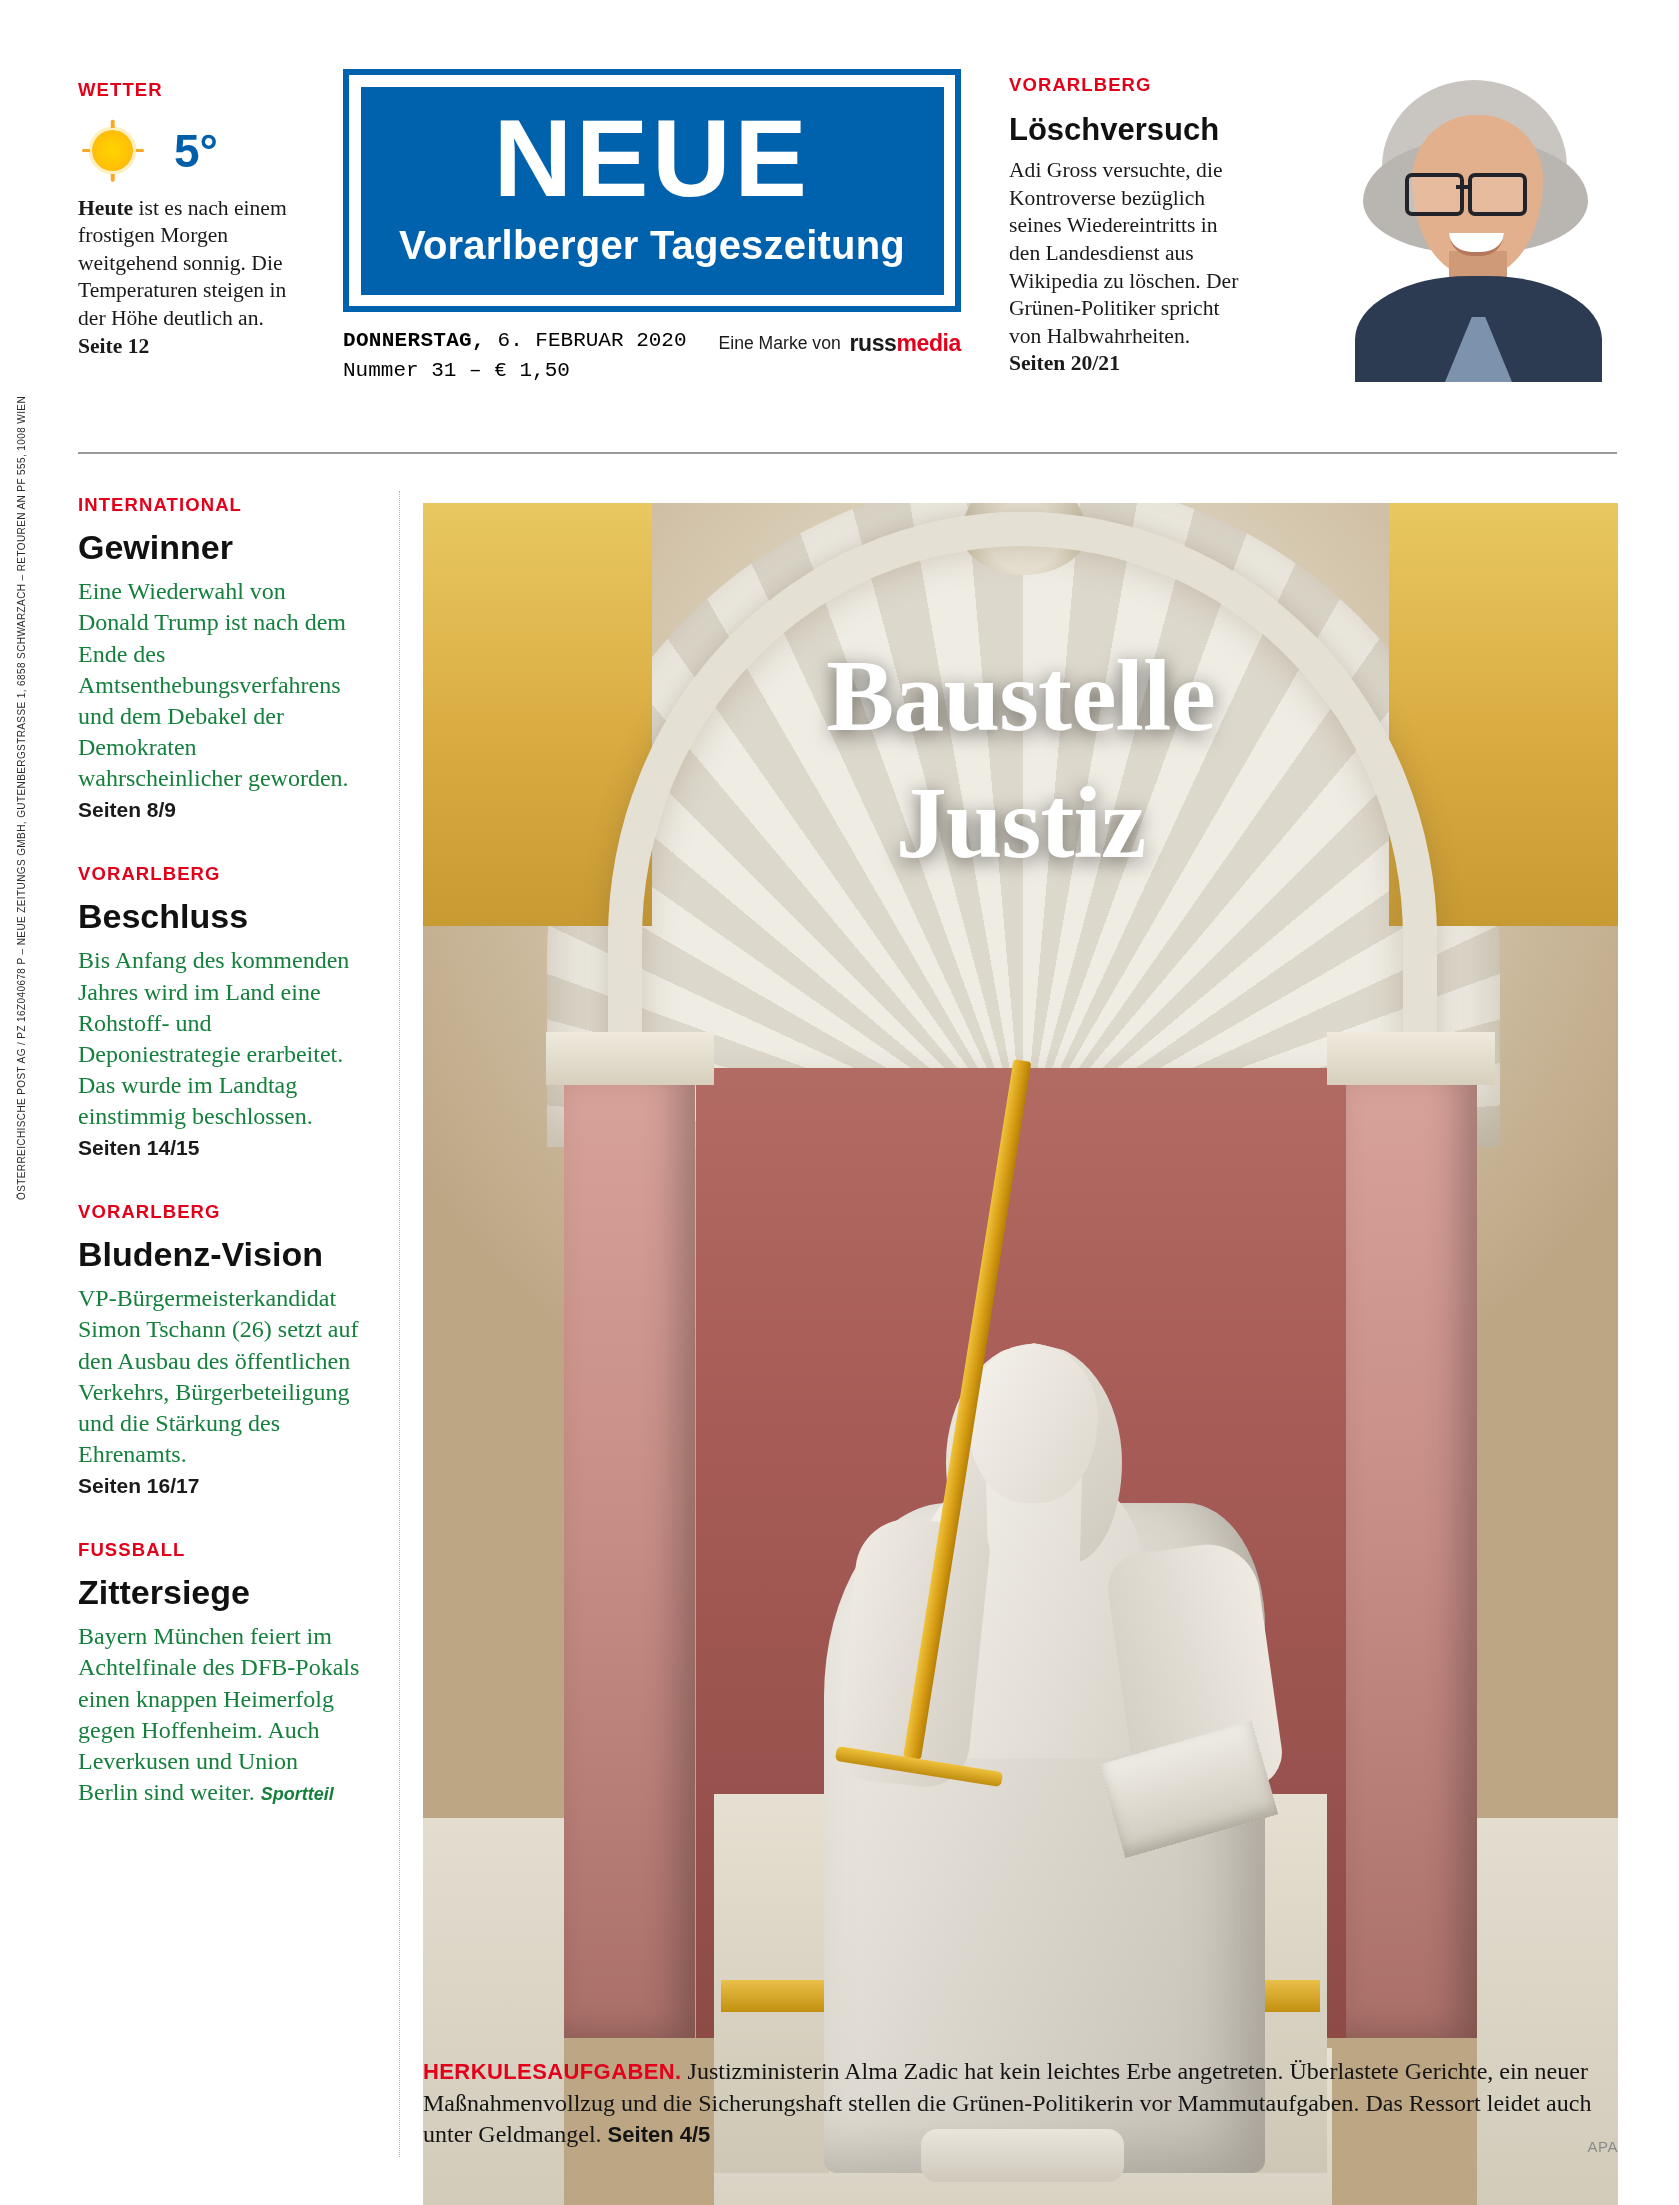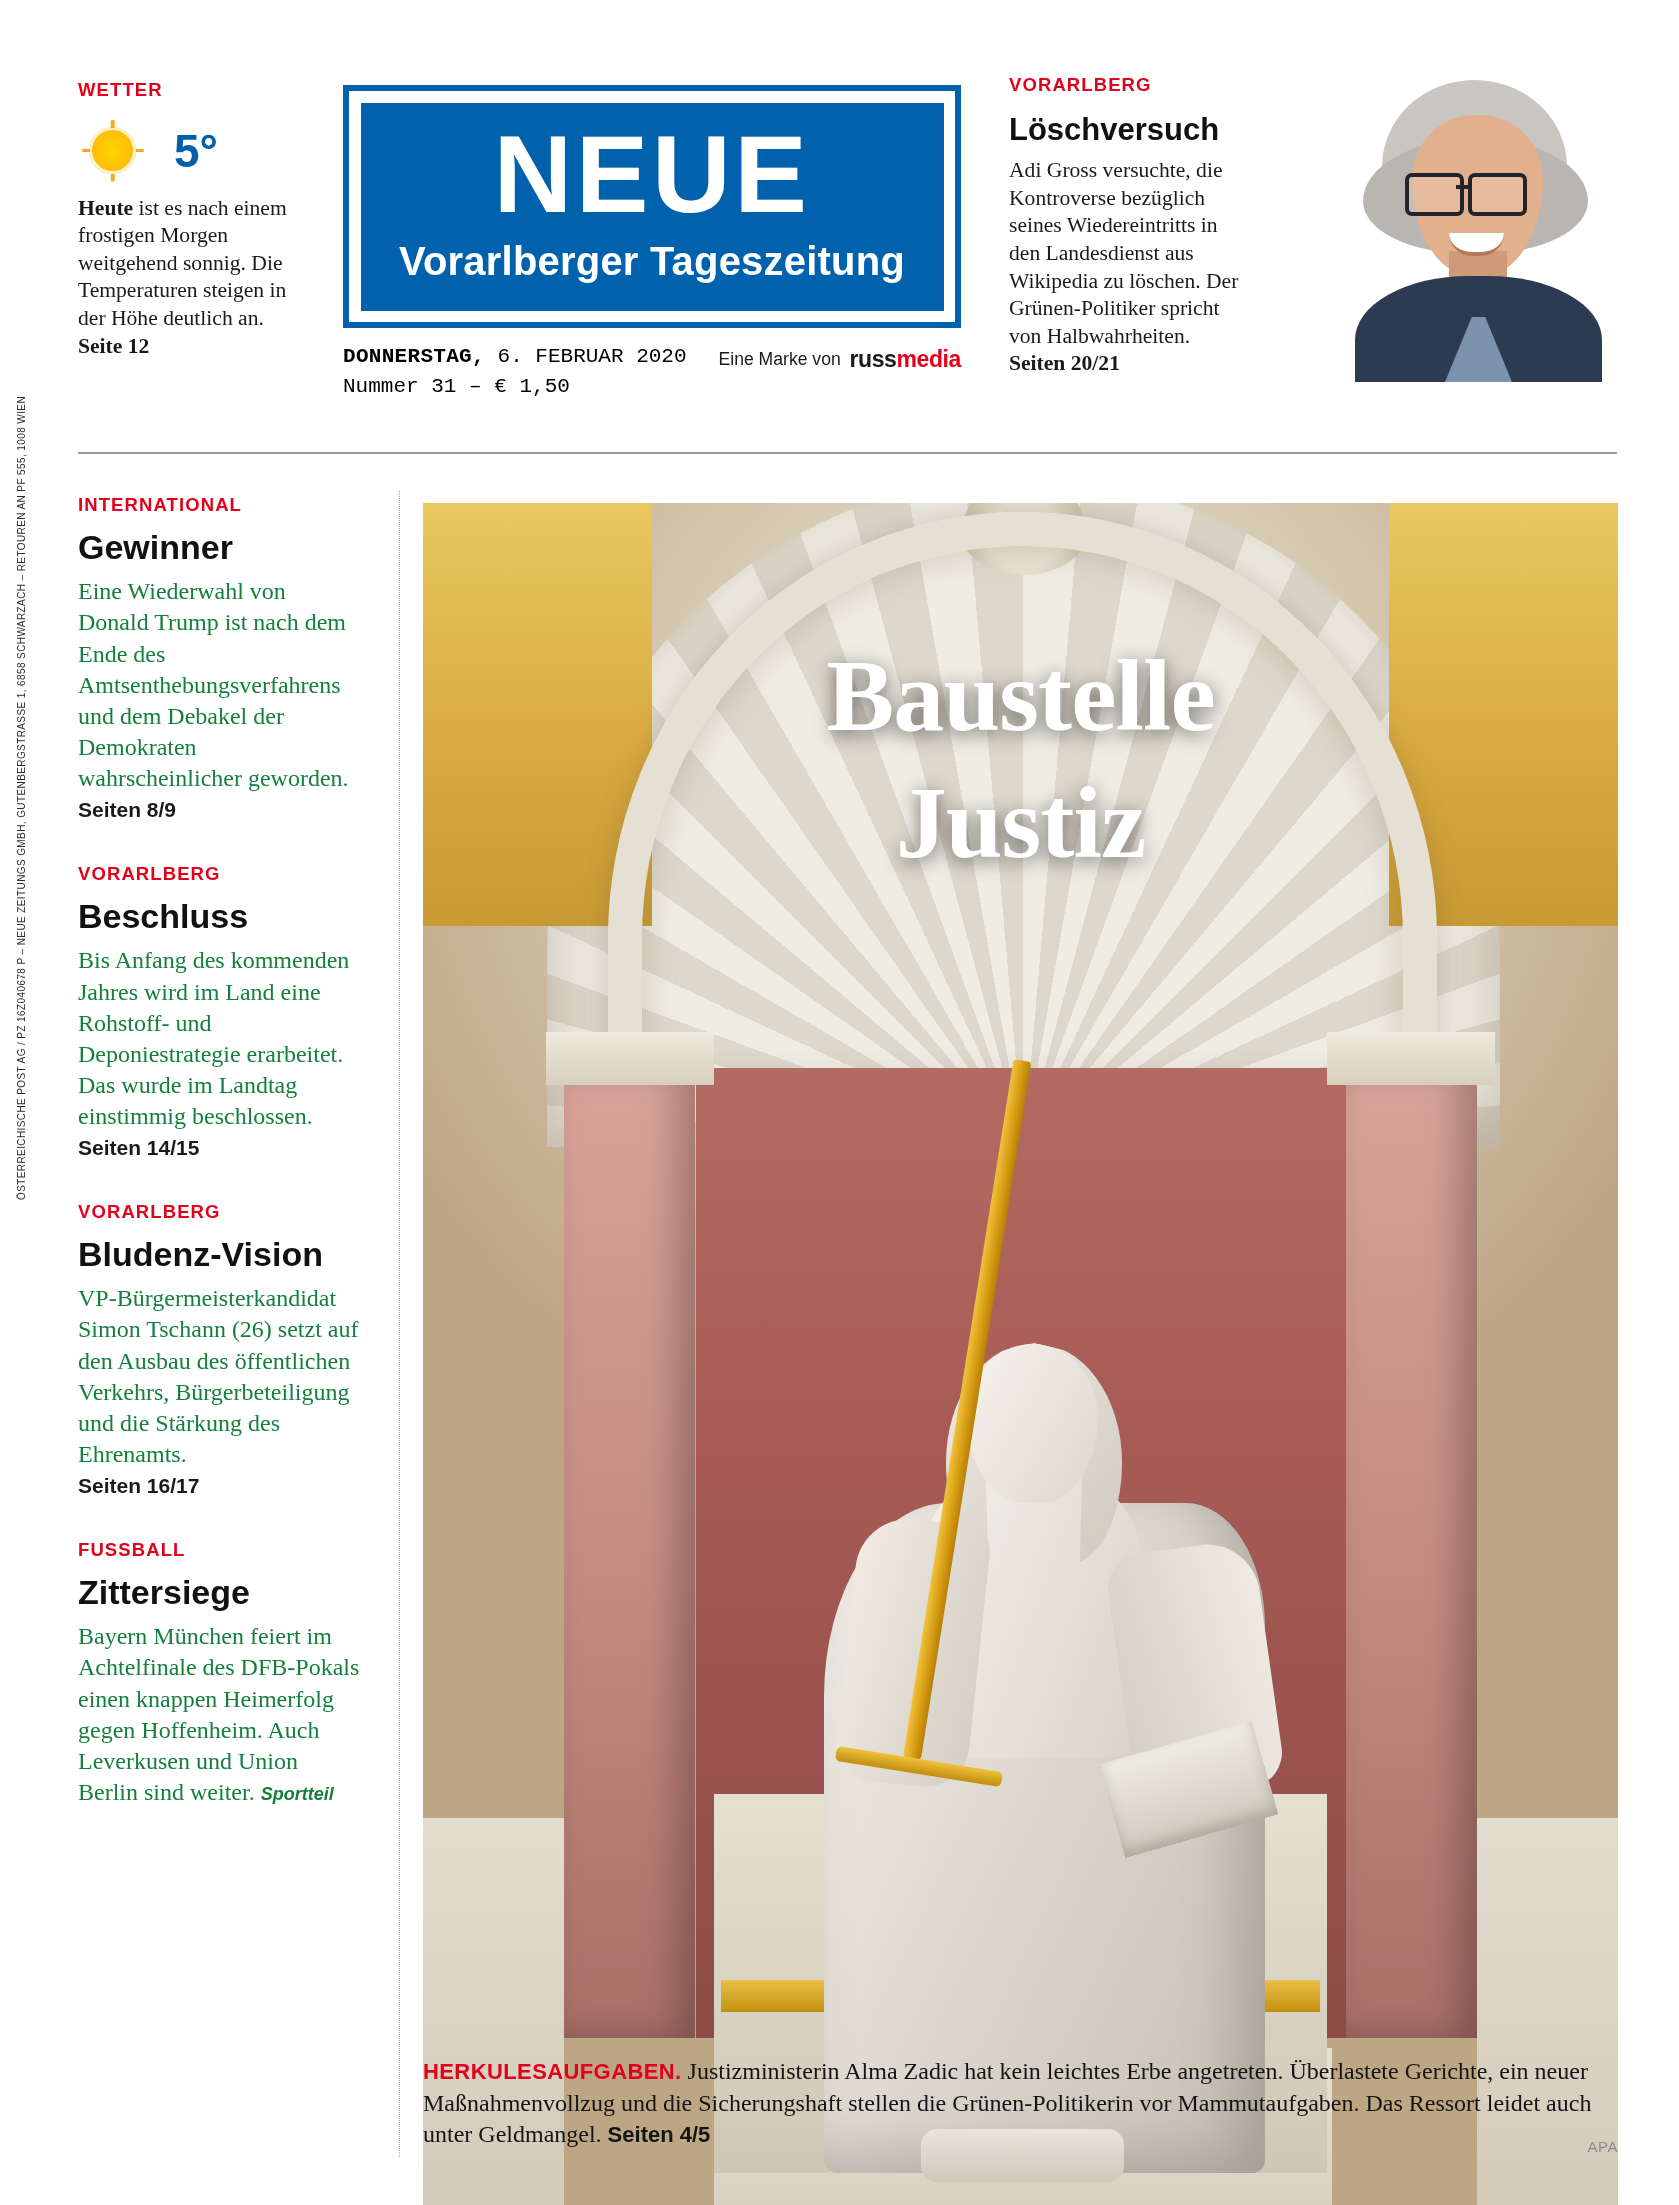--- a/index.html
+++ b/index.html
@@ -103,21 +103,20 @@
   }
   .weather p b { font-weight: bold; }
   .pages-ref { font-weight: bold; }
 
   
   .masthead {
     position: absolute;
     left: 265px;
     top: 0;
     width: 742px;
-    margin-top: 16px;
   }
   .logo-box {
     width: 618px;
     height: 243px;
     background: #ffffff;
     border: 6.2px solid #0061ad;
     box-sizing: border-box;
     position: relative;
   }
   .logo-inner {

